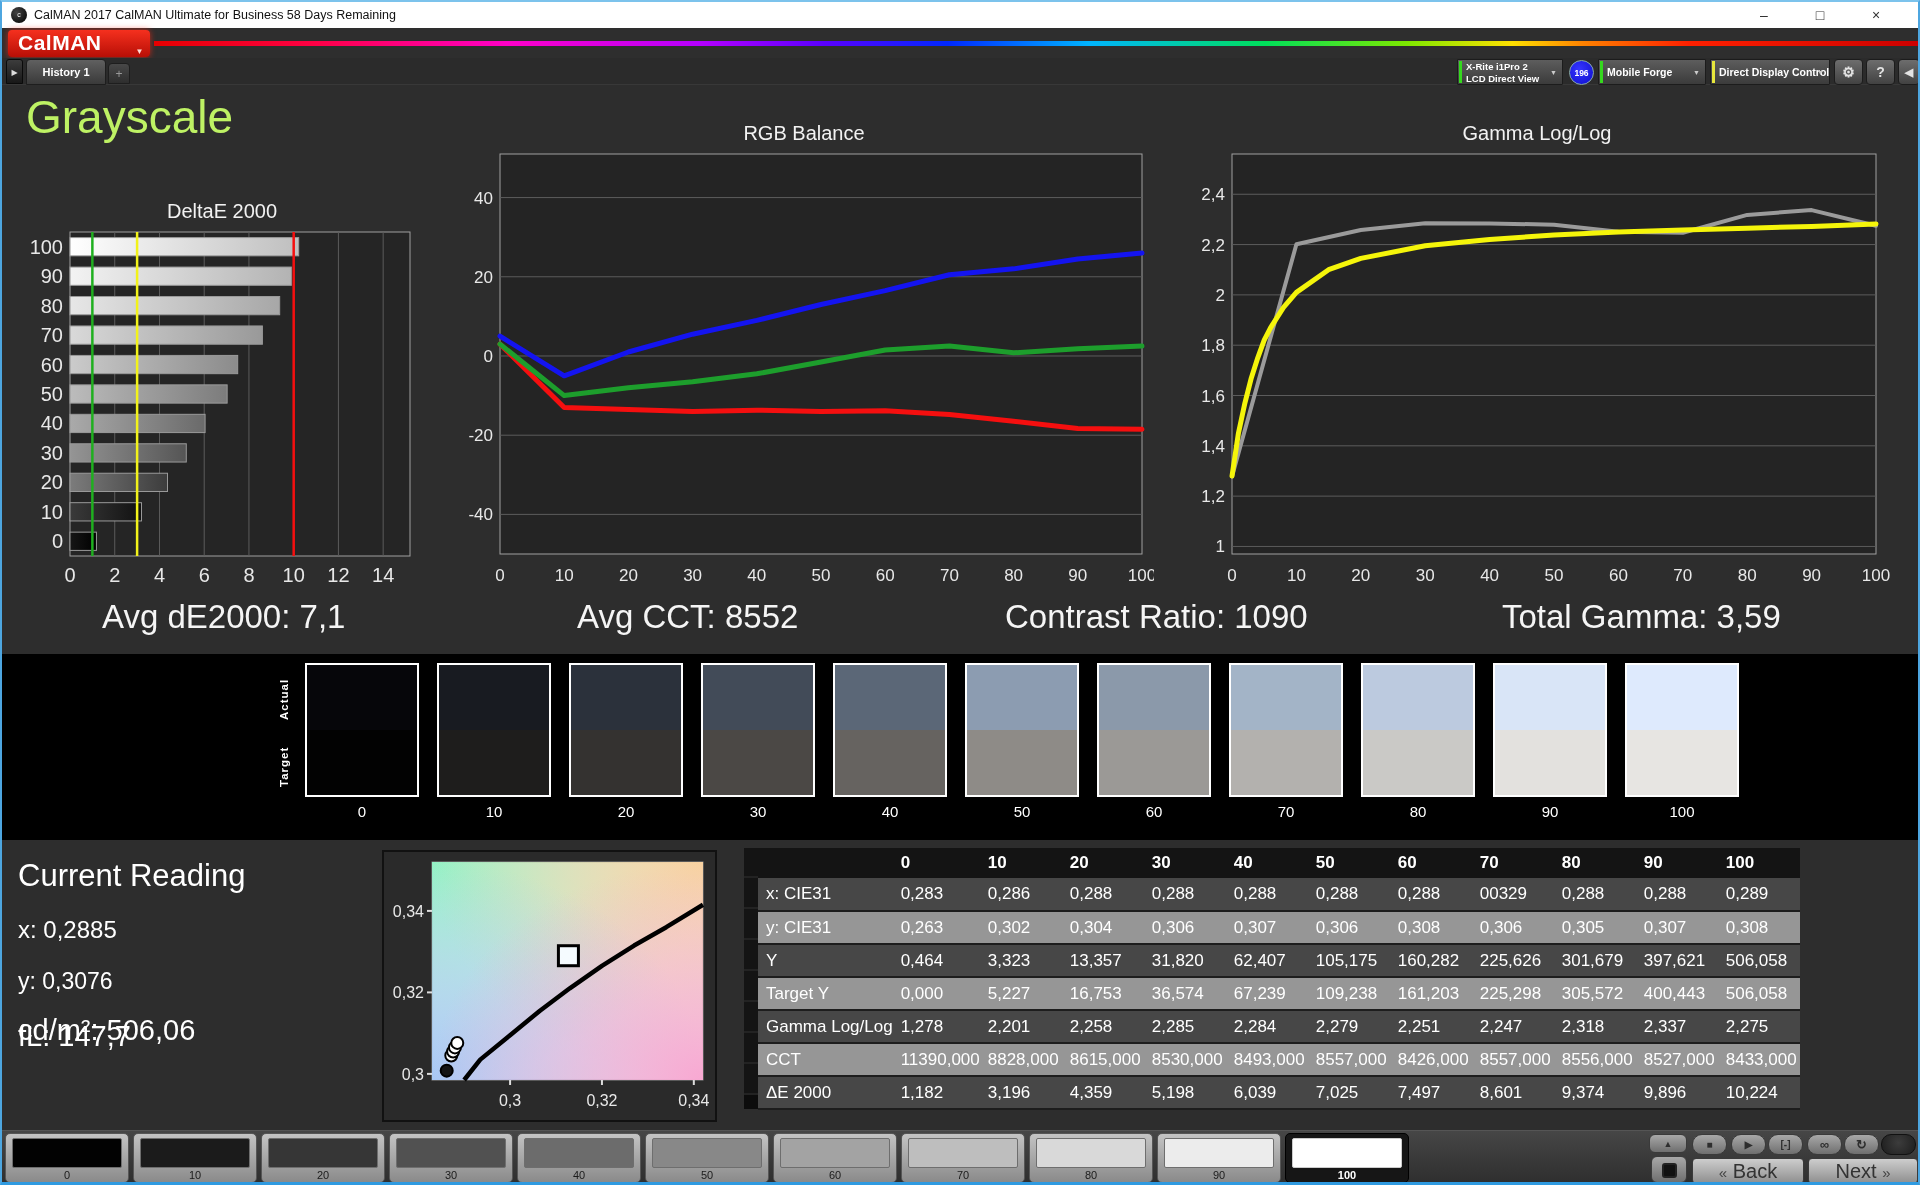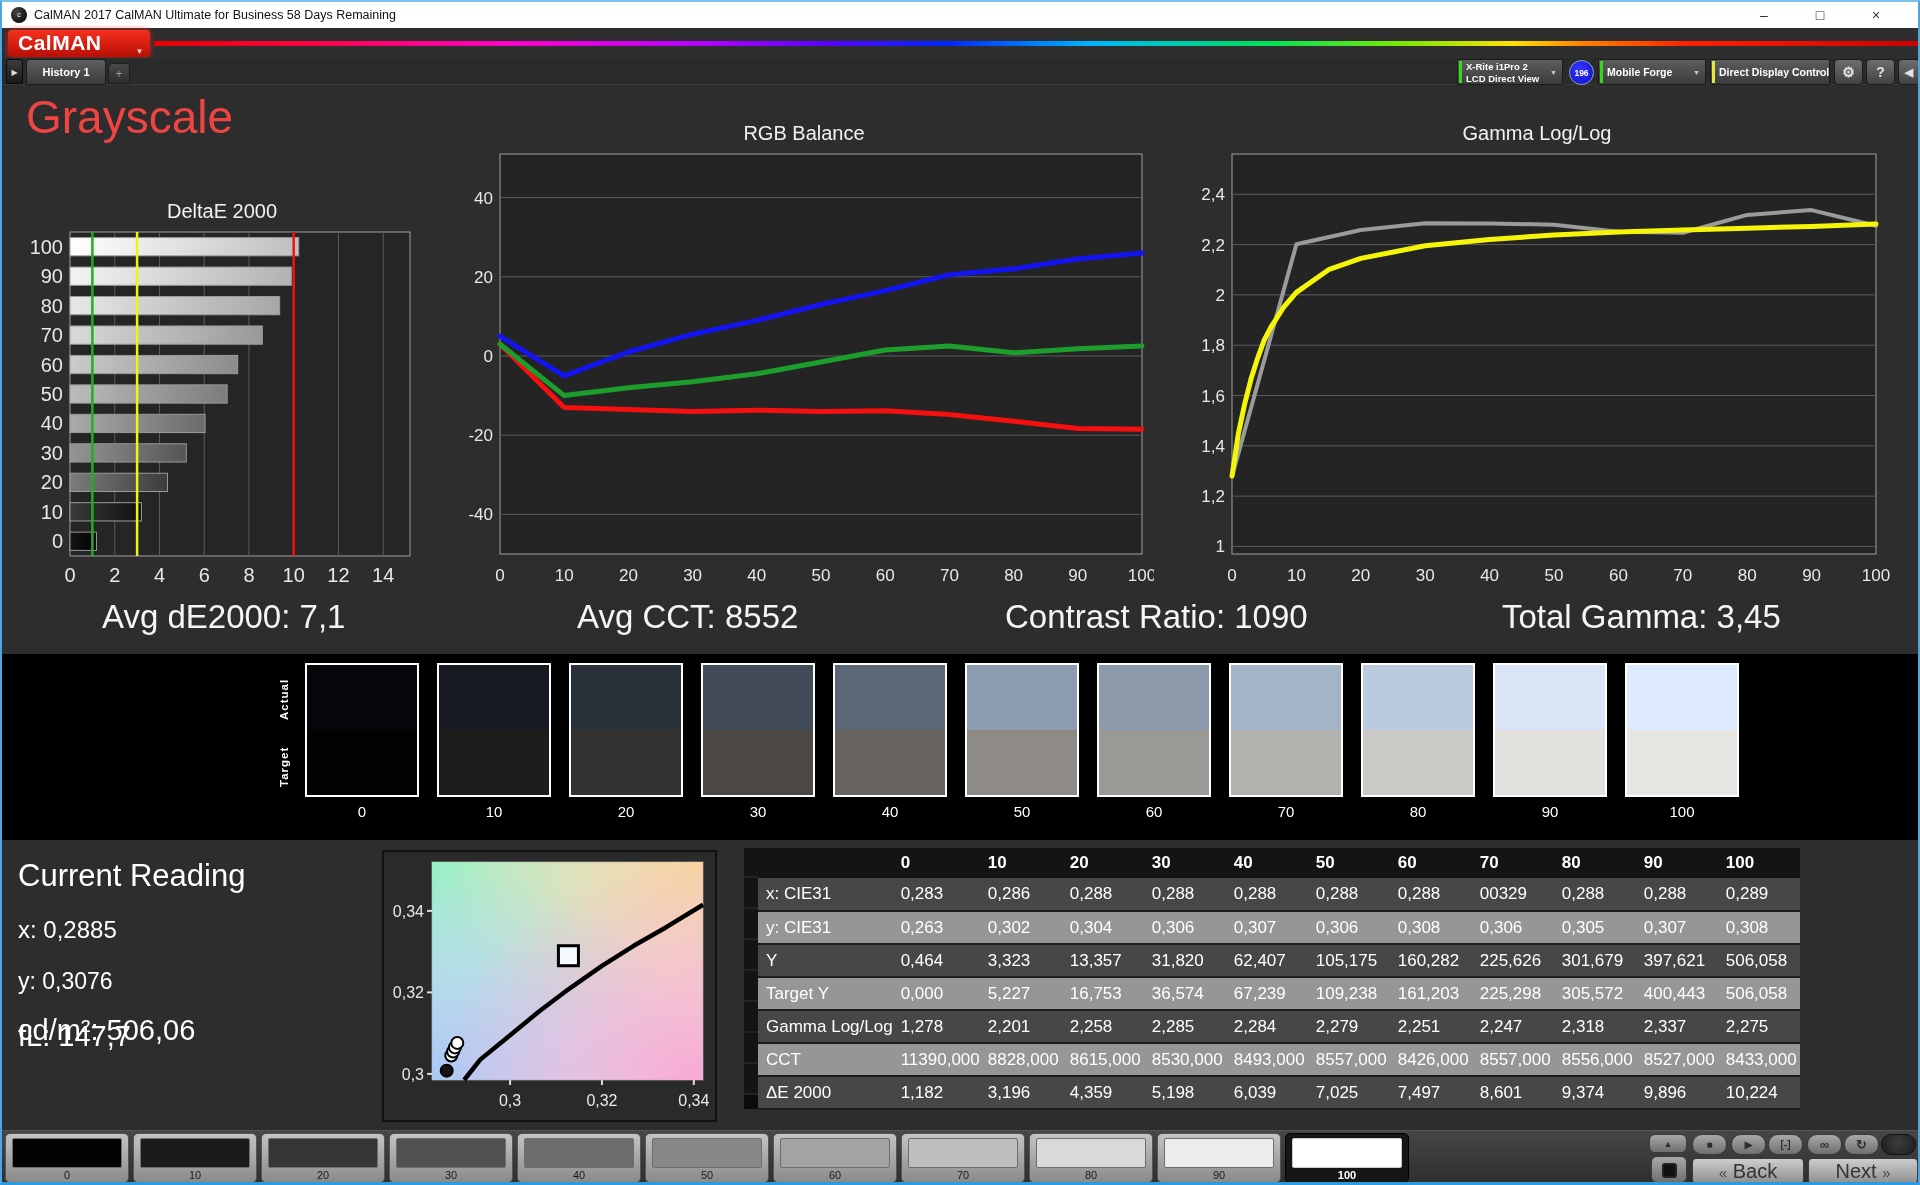--- a/index.html
+++ b/index.html
@@ -46,21 +46,21 @@
   #badge-196 { position:absolute; left:1567px; top:2px; width:25px; height:25px; border-radius:50%;
     background:radial-gradient(circle at 40% 35%, #3535ff, #0d0dcc); border:1px solid #8aa;
     color:#fff; font-size:8.5px; font-weight:bold; text-align:center; line-height:24px; }
   #source-box { left:1596px; width:108px; }
   #ddc-box { left:1708px; width:120px; }
   .tool-btn { position:absolute; top:1px; width:29px; height:26px; background:linear-gradient(#6d6d6d,#424242);
     border:1px solid #1c1c1c; border-radius:4px; color:#e3e3e3; text-align:center; line-height:25px; font-size:14px; font-weight:bold; }
   #btn-settings { left:1832px; } #btn-help { left:1864px; } #btn-collapse { left:1896px; width:22px; font-size:11px; }
 
   
-  #page-title { position:absolute; left:24px; top:88px; font-size:46px; color:#ef4444; }
+  #page-title { position:absolute; left:24px; top:88px; font-size:46px; color:#bef264; }
   .chart-title { position:absolute; width:100%; text-align:center; font-size:20px; color:#f2f2f2; height:26px; }
   .stat { position:absolute; top:596px; font-size:33px; color:#f5f5f5; white-space:nowrap; }
   #stat-0 { left:100px; } #stat-1 { left:575px; } #stat-2 { left:1003px; } #stat-3 { left:1500px; }
 
   
   .chart-box { position:absolute; }
   #chart-deltae { left:22px;  top:198px; width:396px; height:392px; }
   #chart-rgb    { left:452px; top:120px; width:700px; height:470px; }
   #chart-gamma  { left:1182px;top:120px; width:706px; height:470px; }
   .chart-box svg { position:absolute; left:0; top:26px; }
@@ -328,21 +328,21 @@
         <text x="498.79999999999995" y="433" text-anchor="middle" font-size="17">70</text>
         <text x="563.2" y="433" text-anchor="middle" font-size="17">80</text>
         <text x="627.6" y="433" text-anchor="middle" font-size="17">90</text>
         <text x="692" y="433" text-anchor="middle" font-size="17">100</text>
       </svg>
   </div>
 
   <div class="stat" id="stat-0">Avg dE2000: 7,1</div>
   <div class="stat" id="stat-1">Avg CCT: 8552</div>
   <div class="stat" id="stat-2">Contrast Ratio: 1090</div>
-  <div class="stat" id="stat-3">Total Gamma: 3,45</div>
+  <div class="stat" id="stat-3">Total Gamma: 3,59</div>
 
   <div id="swatch-strip">
     <div class="strip-rot" id="rot-actual">Actual</div>
     <div class="strip-rot" id="rot-target">Target</div>
     <div id="swatches">
         <div class="swatch">
        <div class="swatch-box">
          <div class="swatch-half" style="background:#06060a"></div>
          <div class="swatch-half" style="background:#020202"></div>
        </div>

